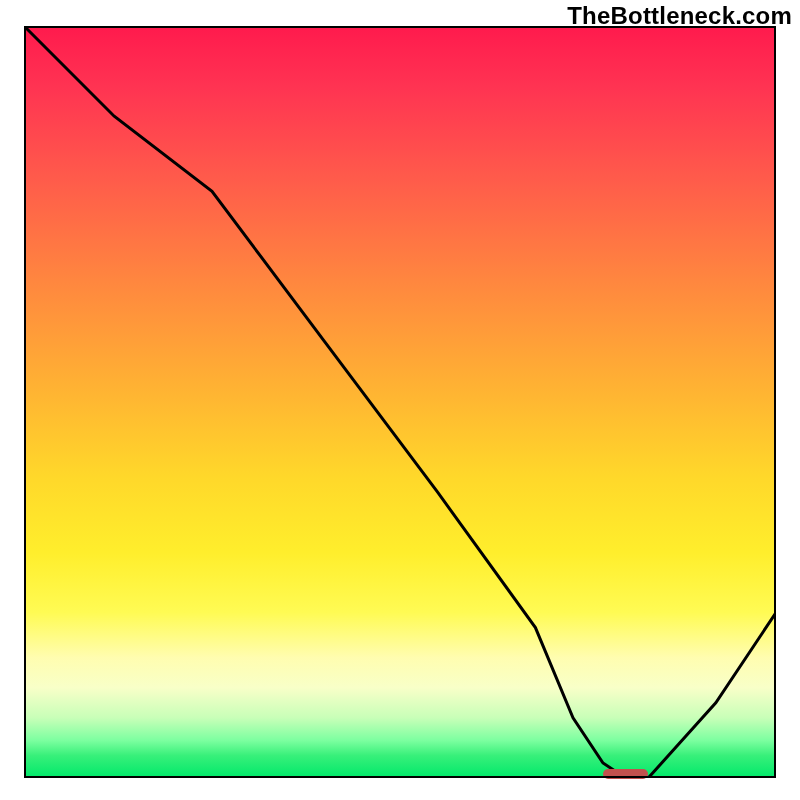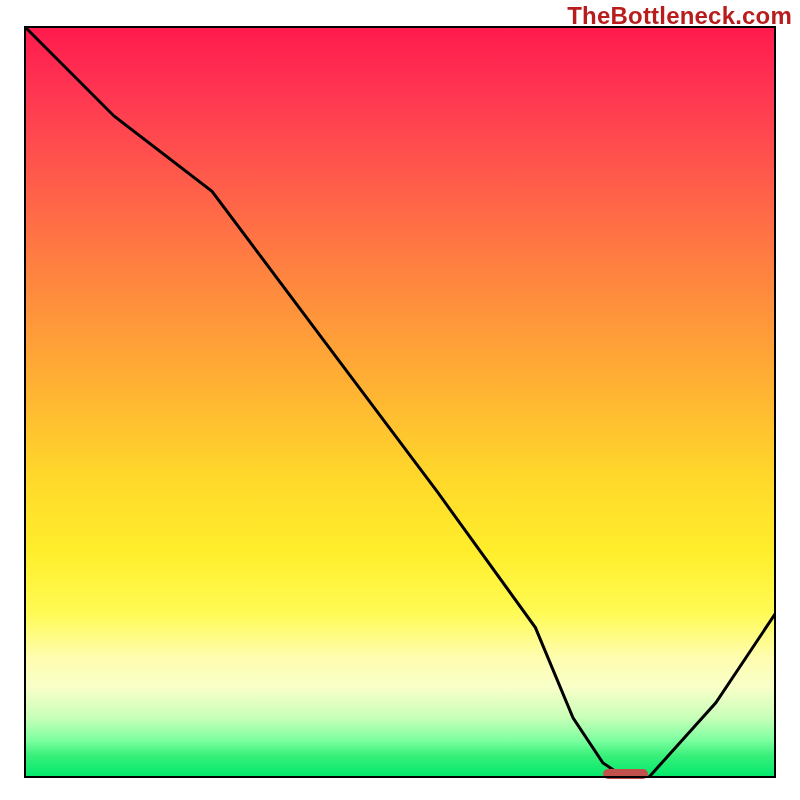--- a/index.html
+++ b/index.html
@@ -13,21 +13,21 @@
   }
   .container {
     position: relative;
     width: 800px;
     height: 800px;
   }
   .watermark {
     position: absolute;
     top: 2px;
     right: 8px;
-    color: #b91c1c;
+    color: #000000;
     font-size: 24px;
     font-weight: 600;
     letter-spacing: 0.2px;
     z-index: 30;
   }
   .plot-area {
     position: absolute;
     left: 24px;
     top: 26px;
     width: 752px;

